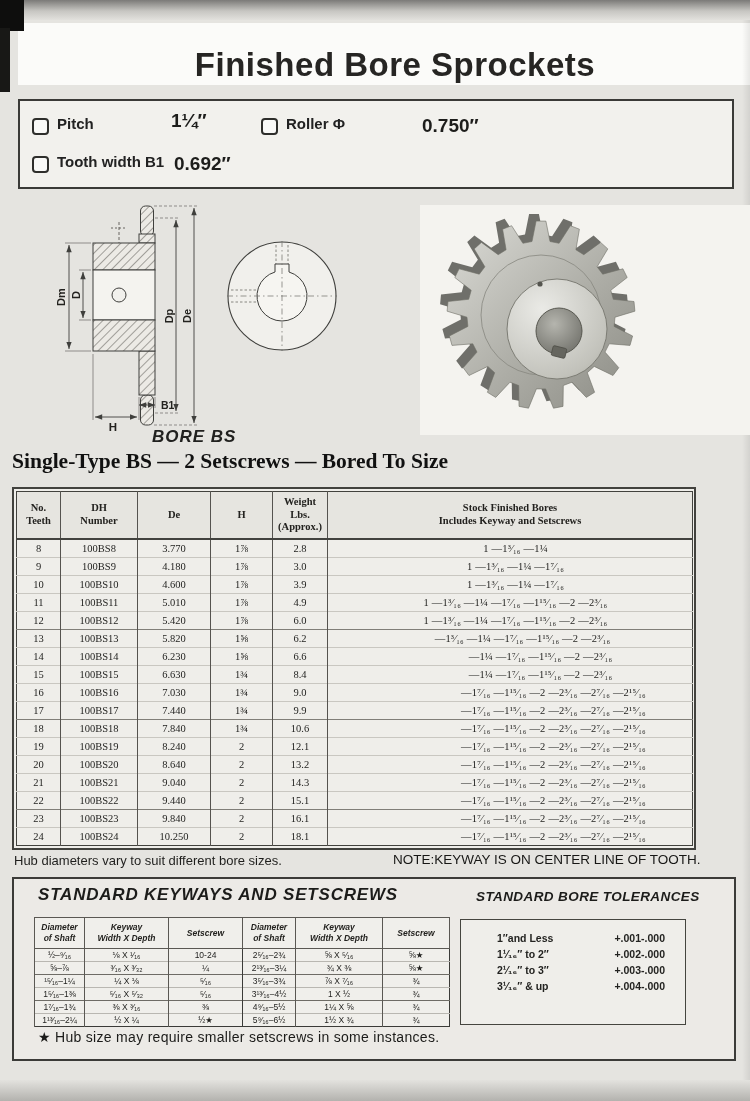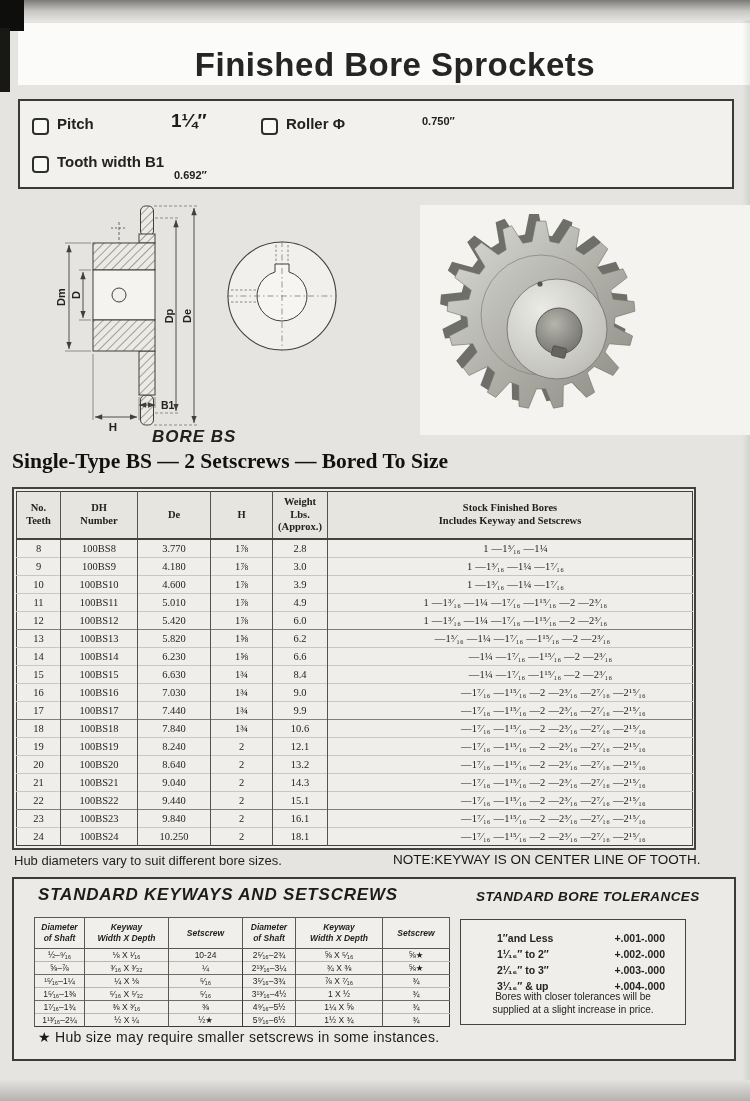--- a/index.html
+++ b/index.html
@@ -12,21 +12,21 @@
   .scan-left{left:0;top:28px;width:10px;height:64px;background:#181816;}
   .scan-bottom{left:0;top:1080px;width:750px;height:21px;background:linear-gradient(#e3e2de,#b3b2ae);}
   .scan-right{right:0;top:20px;width:8px;height:1060px;background:linear-gradient(90deg,rgba(0,0,0,0),rgba(0,0,0,.08));}
   .title-band{left:18px;top:23px;width:732px;height:62px;background:#fbfbf9;}
   h1.title{left:8px;top:34px;width:750px;margin:12px;text-align:center;font-size:33px;font-weight:800;
            letter-spacing:.5px;color:#262523;}
   
   .spec-box{left:18px;top:99px;width:712px;height:86px;border:2px solid #3a3a37;background:#f2f1ed;}
   .chk{width:13px;height:13px;border:2px solid #2e2e2b;border-radius:4px;background:#f9f9f7;}
   .spec-label{font-size:15px;font-weight:bold;color:#222;}
-  .spec-val{font-size:11px;font-weight:bold;color:#1d1d1b;}
+  .spec-val{font-size:19px;font-weight:bold;color:#1d1d1b;}
   .big-val{font-size:19px;}
   
   .photo-bg{left:420px;top:205px;width:330px;height:230px;background:#f4f3ef;}
   .type-label{left:152px;top:427px;font-size:17px;font-style:italic;font-weight:bold;letter-spacing:1px;color:#21211f;}
   h2.section-title{left:12px;top:449px;margin:0;font-family:"Liberation Serif","DejaVu Serif",serif;
                    font-size:21.5px;font-weight:bold;color:#111;}
   
   .tbl-outer{left:12px;top:487px;width:676px;border:2px solid #42423e;padding:2px;background:#efeeea;}
   table.main{border-collapse:collapse;width:100%;table-layout:fixed;border:1px solid #42423e;
              font-family:"Liberation Serif","DejaVu Serif",serif;}
@@ -82,21 +82,21 @@
 
   <div class="abs spec-box">
     <span class="abs chk" style="left:12px;top:17px;"></span>
     <span class="abs spec-label" style="left:37px;top:14px;">Pitch</span>
     <span class="abs spec-val big-val" style="left:151px;top:9px;">1¼″</span>
     <span class="abs chk" style="left:241px;top:17px;"></span>
     <span class="abs spec-label" style="left:266px;top:14px;">Roller Φ</span>
     <span class="abs spec-val" style="left:402px;top:14px;">0.750″</span>
     <span class="abs chk" style="left:12px;top:55px;"></span>
     <span class="abs spec-label" style="left:37px;top:52px;">Tooth width B1</span>
-    <span class="abs spec-val" style="left:154px;top:52px;margin-top:16px;">0.692″</span>
+    <span class="abs spec-val" style="left:154px;top:52px;">0.692″</span>
   </div>
 
   <div class="abs photo-bg"></div>
 
   <svg class="abs" style="left:55px;top:198px;" width="175" height="235" viewBox="0 0 175 235">
     <defs>
       <pattern id="hatch" width="6" height="6" patternUnits="userSpaceOnUse" patternTransform="rotate(45)">
         <rect width="6" height="6" fill="#eceae5"></rect>
         <line x1="0" y1="0" x2="0" y2="6" stroke="#55534e" stroke-width="1"></line>
       </pattern>
@@ -449,20 +449,18 @@
           </div>
           <div class="tol-row">
             <span>2¹⁄₁₆″ to 3″</span>
             <span>+.003-.000</span>
           </div>
           <div class="tol-row">
             <span>3¹⁄₁₆″ &amp; up</span>
             <span>+.004-.000</span>
           </div>
         </div>
-      <div class="tol-note">Bores with closer tolerances will be
-supplied at a slight increase in price.</div>
     </div>
 
     <div class="abs star-foot">★ Hub size may require smaller setscrews in some instances.</div>
   </div>
 
 </div>
 
 </body></html>

